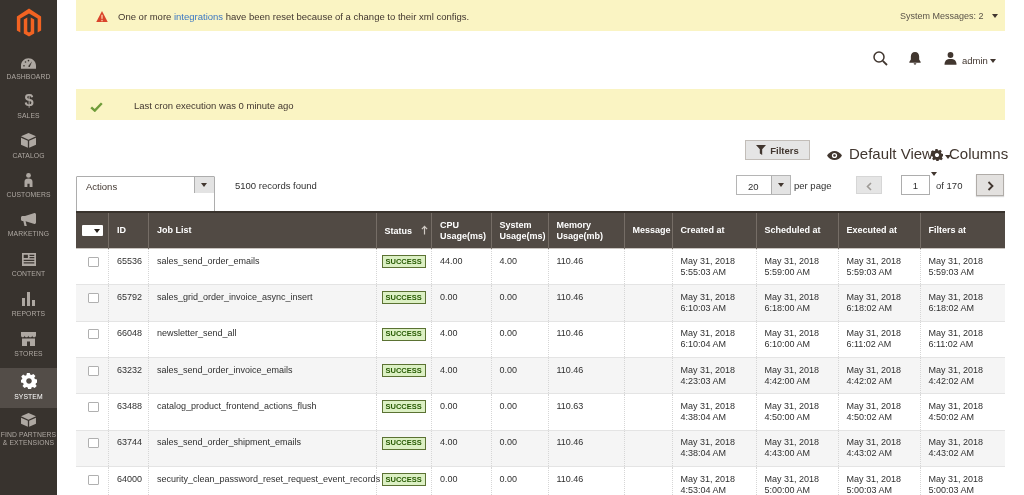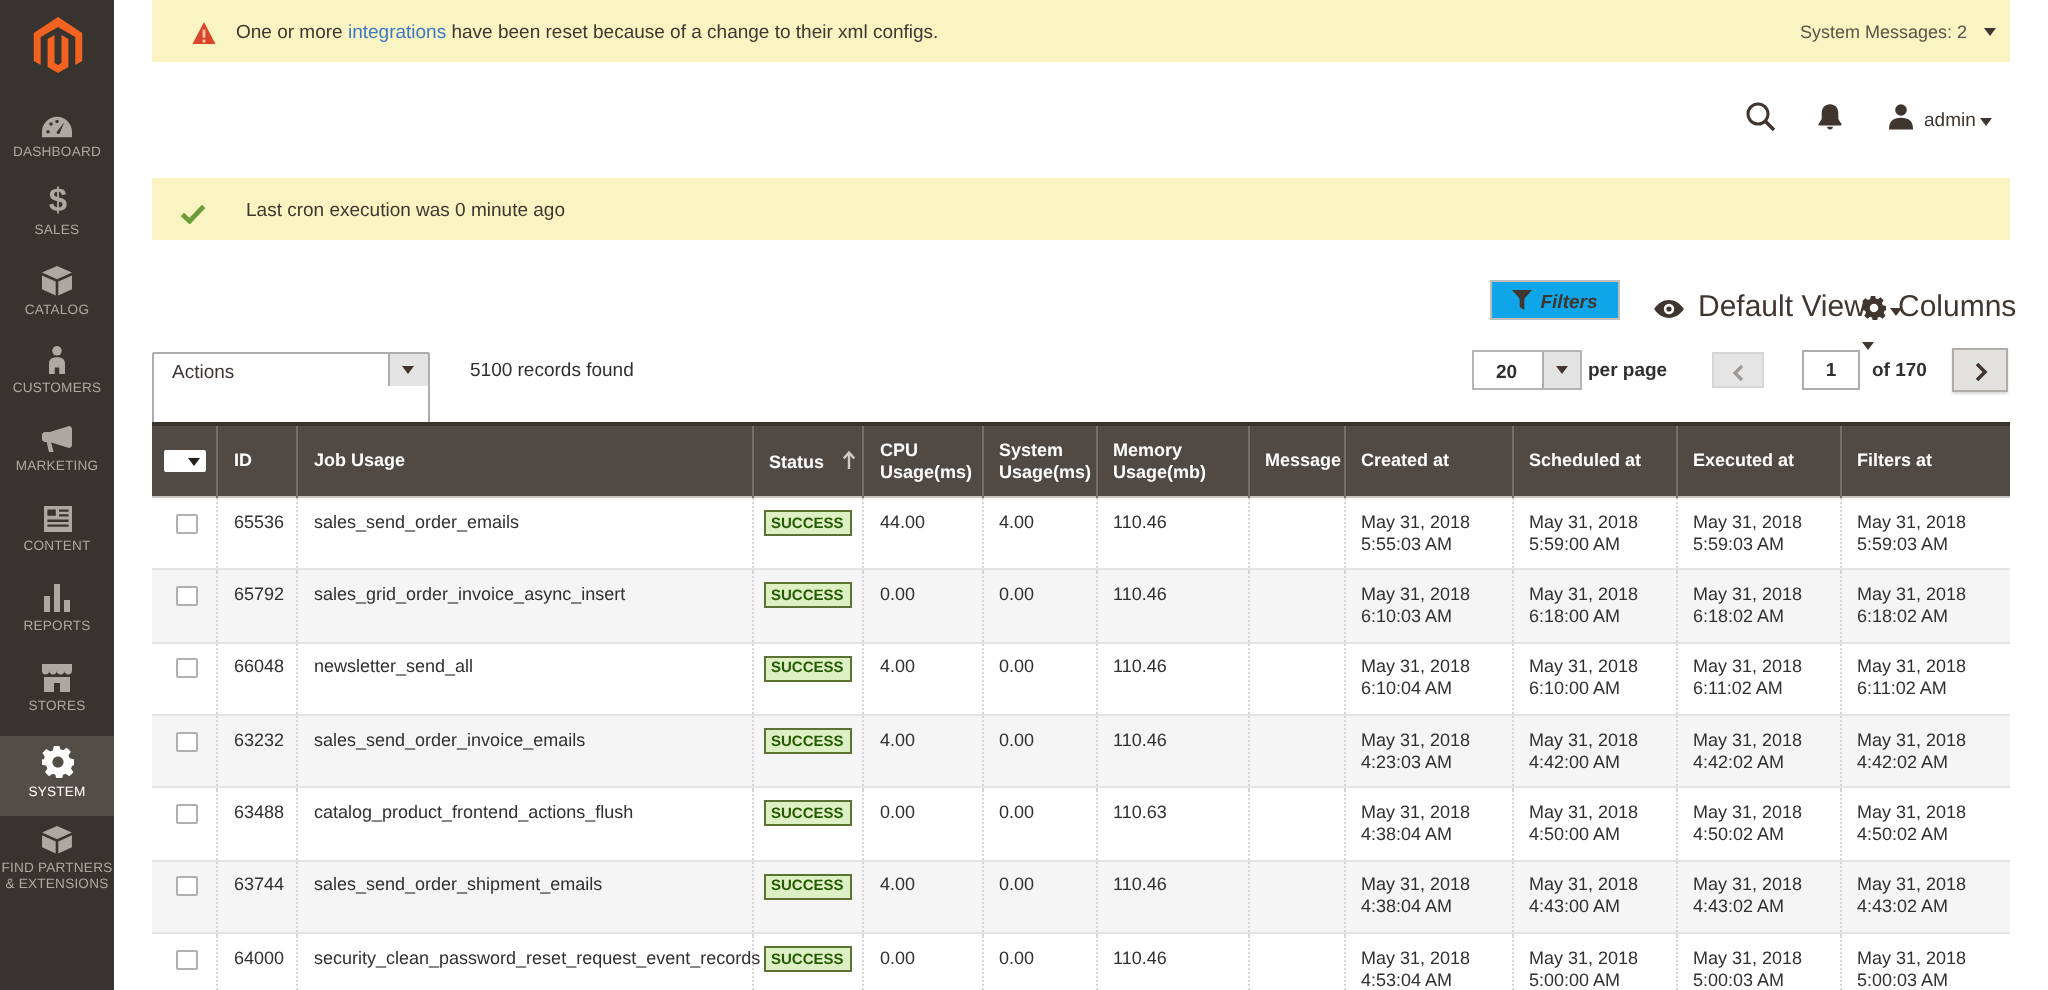--- a/index.html
+++ b/index.html
@@ -23,40 +23,40 @@
 #sysmsg { position:absolute; left:824px; top:11px; color:#5a5348; font-size:9px; white-space:nowrap; }
 #sysmsg .caret { margin-left:8px; vertical-align:1px; }
 #warnico { position:absolute; left:20px; top:10.5px; }
 
 
 #title { position:absolute; left:76px; top:52px; font-size:18.5px; font-weight:400; color:#41362f; letter-spacing:0.1px; }
 .hic { position:absolute; }
 
 
 #b2 { top:89px; height:31px; font-size:9.5px; }
-#b2 .txt { position:absolute; left:34px; top:11px; color:#41362f;padding-left:13px; }
+#b2 .txt { position:absolute; left:45px; top:11px; color:#41362f;padding-left:13px; }
 #checkico { position:absolute; left:13.5px; top:13px; }
 
 
 .tbt { position:absolute; font-size:15px; color:#41362f; }
-#fbtn { left:745px; top:140px; width:65px; height:20px; background:#0ea5e9; border:1px solid #c2bdb8; font-weight:700; font-size:9.5px; text-align:center; padding-top:4px;font-style:italic; }
+#fbtn { left:745px; top:140px; width:65px; height:20px; background:#e5e5e5; border:1px solid #c2bdb8; font-weight:700; font-size:9.5px; text-align:center; padding-top:4px; }
 #vgrp { left:827px; top:145px; }
 #cgrp { left:931px; top:145px; }
 .caret { display:inline-block; width:0; height:0; border-left:3.5px solid transparent; border-right:3.5px solid transparent; border-top:4px solid #41362f; }
 
 
 #actions { position:absolute; left:76px; top:176px; width:139px; height:36px; border:1px solid #adadad; background:#fff; border-radius:1px; font-size:9.5px; }
 #actions .lab { position:absolute; left:9px; top:3.5px; color:#41362f; }
 .cbox { position:absolute; right:0; top:0; width:20px; height:16px; border-left:1px solid #adadad; background:#e3e3e3; }
 .cbox .caret { position:absolute; left:6px; top:6px; }
 #psel .cbox .caret { top:7px; }
 #records { position:absolute; left:235px; top:180px; font-size:9.5px; }
 
 
-.pgel { position:absolute; font-size:9.5px;font-weight:bold; }
+.pgel { position:absolute; font-size:9.5px; }
 #psel { left:736px; top:175px; width:55px; height:20px; border:1px solid #b5b5b5; background:#fff; }
 #psel .v { position:absolute; left:11px; top:4.5px; font-size:9.5px; }
 #psel .cbox { width:19px; height:18px; }
 #perpage { left:794px; top:180px; }
 #prev { left:856px; top:176px; width:26px; height:18px; background:#e5e5e5; border:1px solid #d6d6d6; }
 #pcur { left:901px; top:175px; width:29px; height:20px; border:1px solid #adadad; text-align:center; font-size:9.5px; padding-top:4px; }
 #of170 { left:936px; top:180px; }
 #next { left:976px; top:174px; width:28px; height:22px; background:#e3e1df; border:1px solid #b0aca8; box-shadow:0 1px 1px rgba(0,0,0,.15); }
 .chev { position:absolute; }
 
@@ -235,21 +235,21 @@
         <col style="width:85px">
 </colgroup>
 <thead>
 <tr>
   <th style="padding-left:5px">
             <span class="msel">
               <span class="caret"></span>
             </span>
           </th>
   <th>ID</th>
-  <th>Job Usage</th>
+  <th>Job List</th>
   <th style="white-space:nowrap">Status<svg width="7" height="10" viewBox="0 0 7 10" style="margin-left:9px;vertical-align:-1px">
               <path d="M3.5 9.5V1.8M0.9 4.2L3.5 1.3 6.1 4.2" stroke="#cfc9c3" stroke-width="1.2" fill="none"></path>
             </svg></th>
   <th>CPU Usage(ms)</th>
   <th>System Usage(ms)</th>
   <th>Memory Usage(mb)</th>
   <th>Message</th>
   <th>Created at</th>
   <th>Scheduled at</th>
   <th>Executed at</th>

